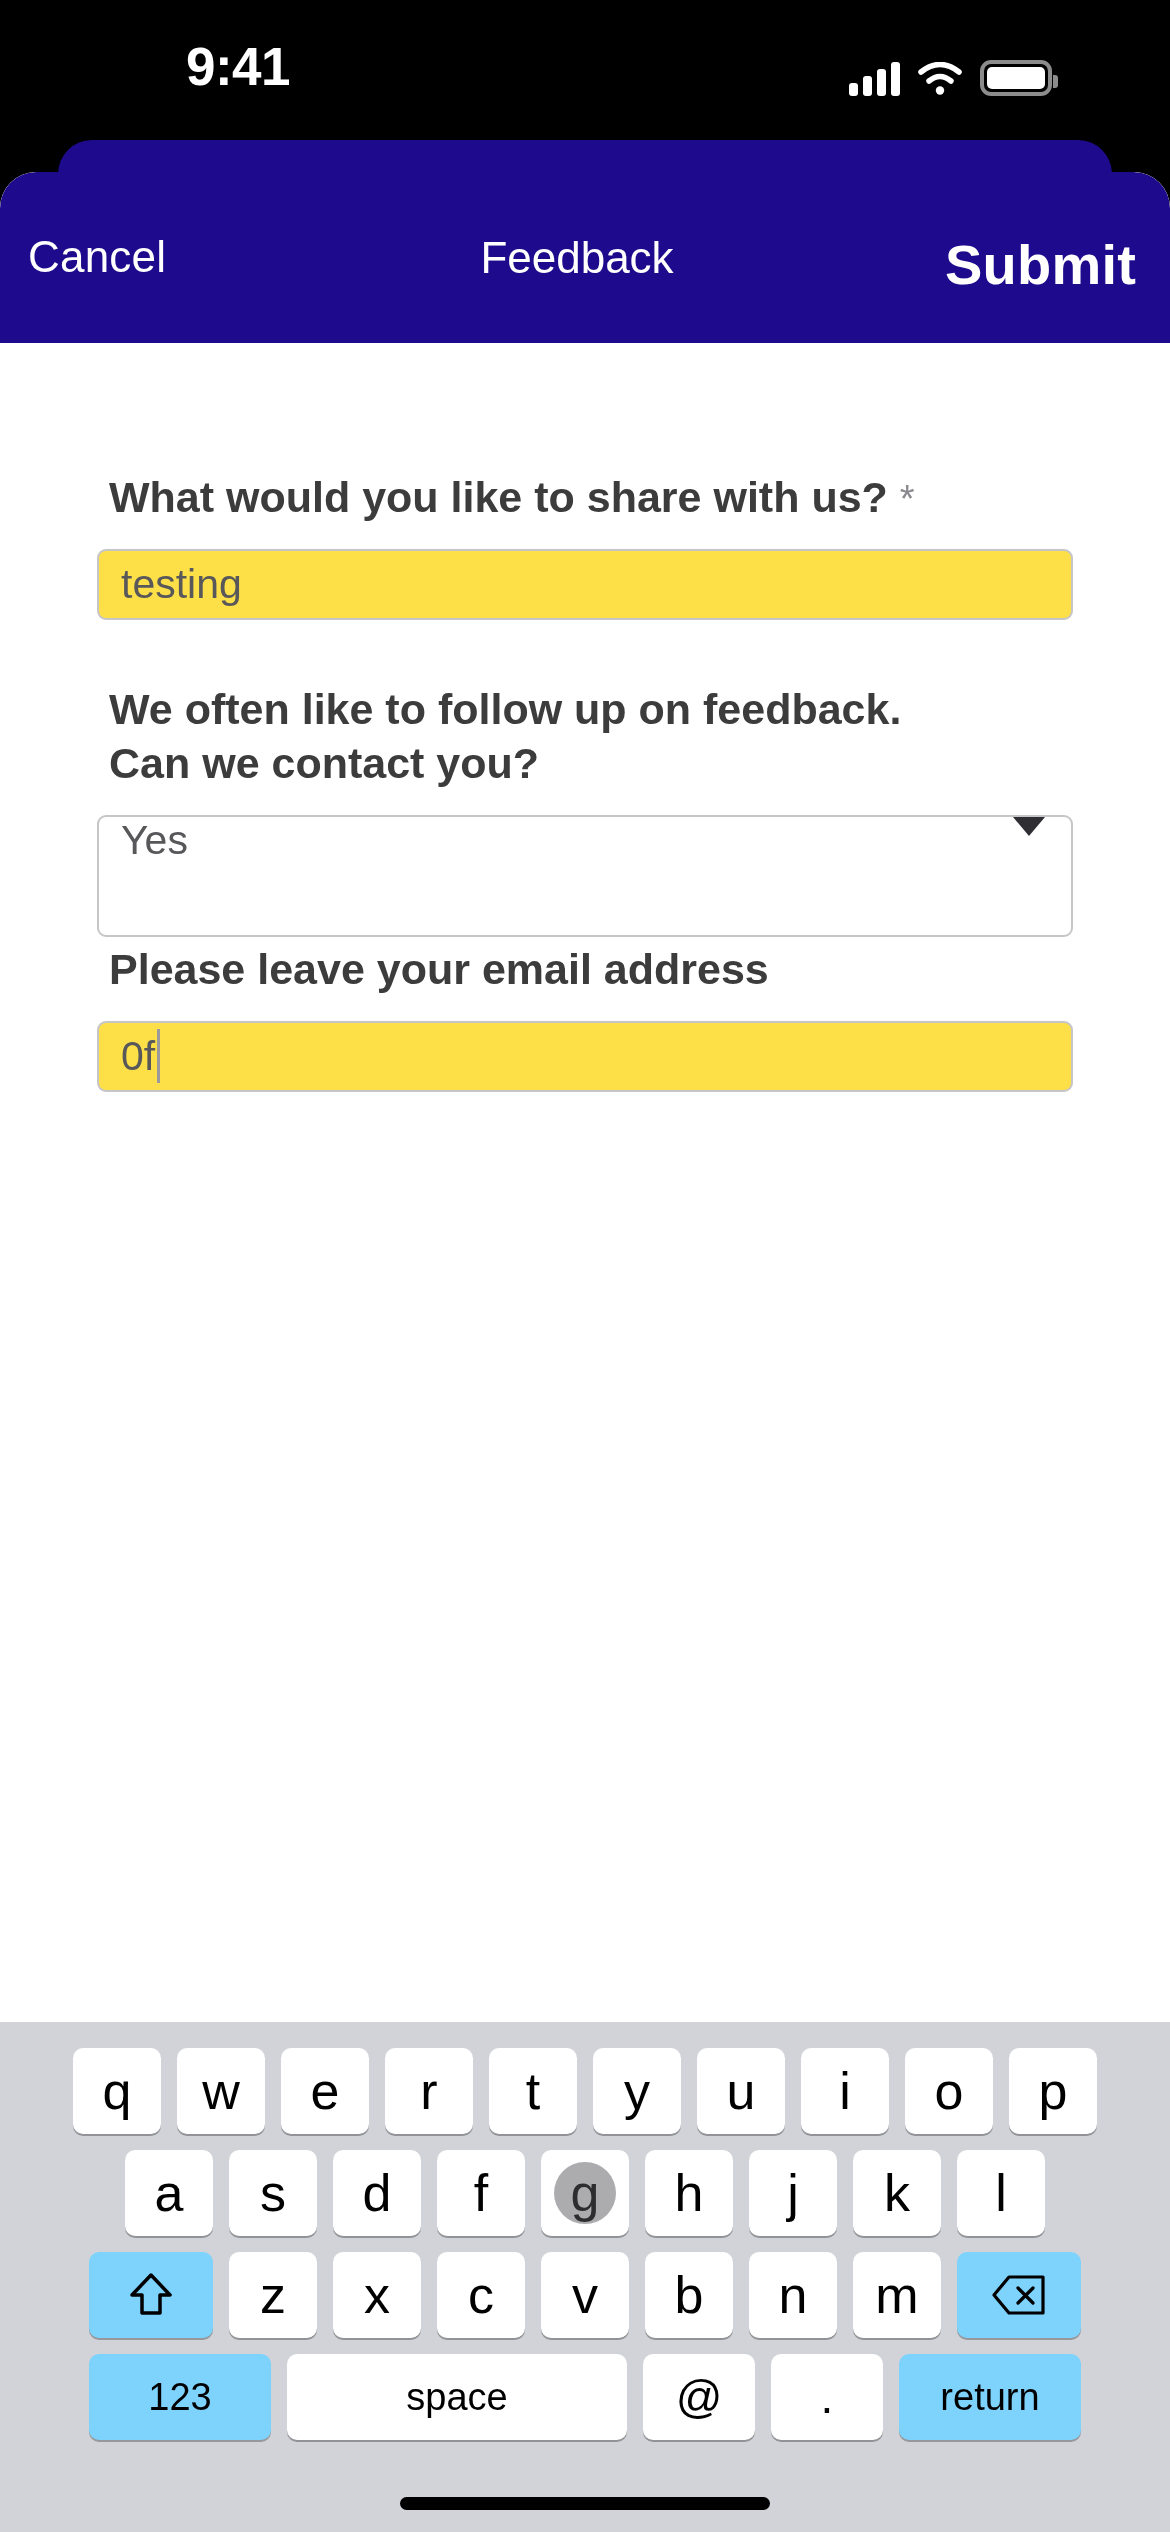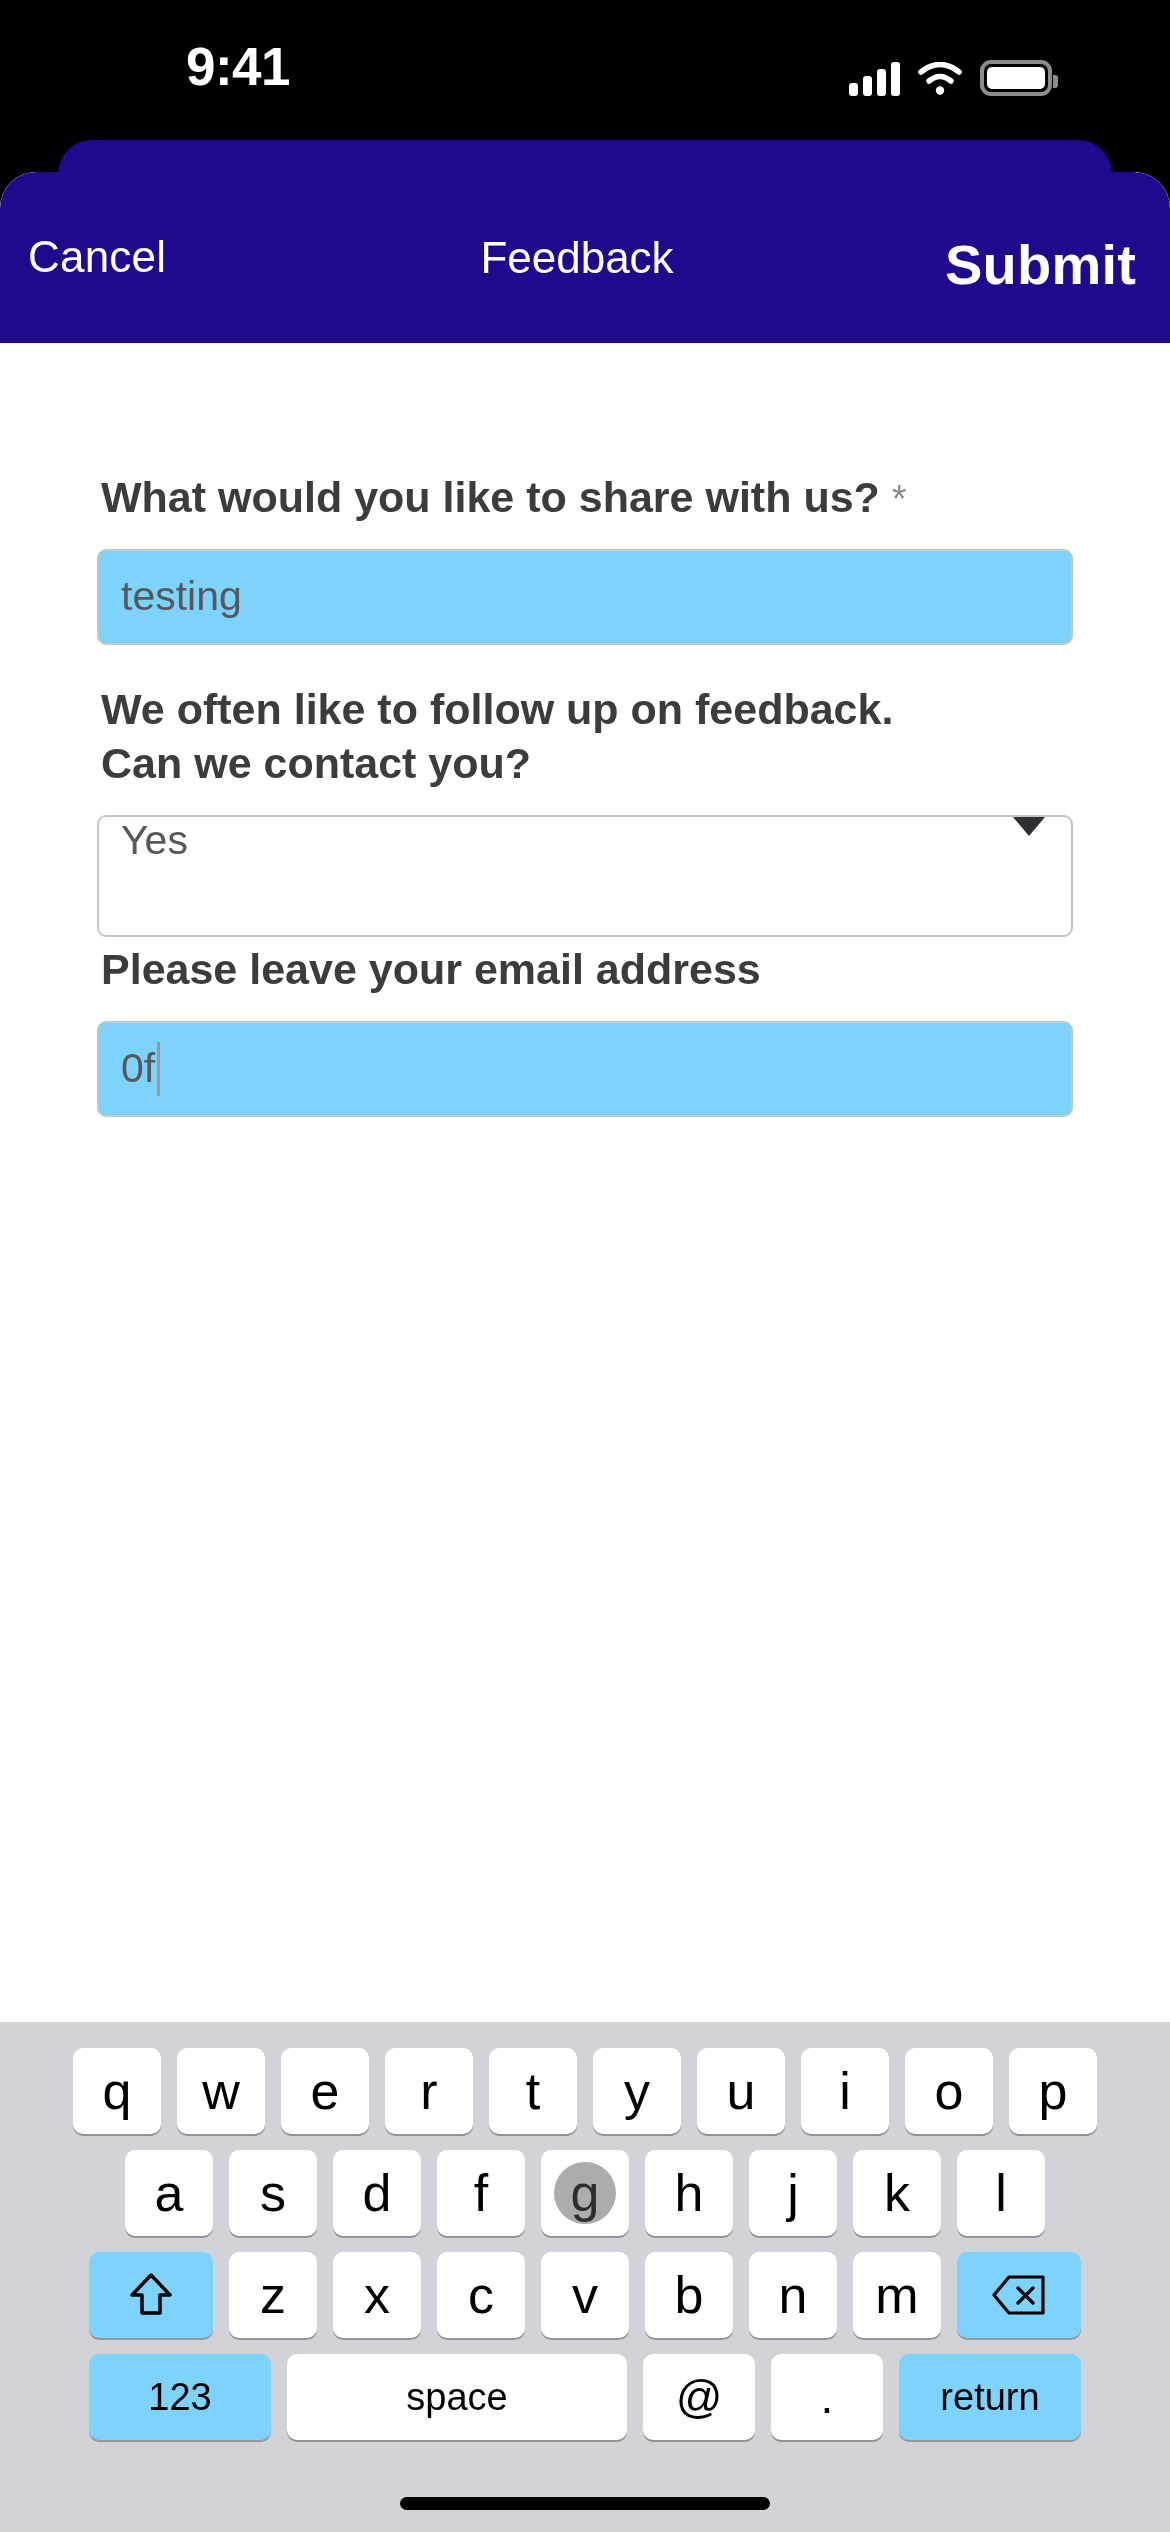--- a/index.html
+++ b/index.html
@@ -165,33 +165,33 @@
     height: 850px;
     background: #ffffff;
     z-index: 25;
   }
   .field-block { position: absolute; left: 97px; width: 976px; }
   .field-label {
     color: #3C3C3C;
     font-size: 43px;
     font-weight: bold;
     line-height: 1.25;
-    margin: 0 0 24px 4px;
+    margin: 0 0 24px 12px;
   }
   .req-star {
     color: #8A8A8E;
     font-weight: normal;
     font-size: 38px;
   }
   .text-input {
     width: 976px;
-    height: 96px;
+    height: 71px;
     border: 2px solid #C6C6C8;
     border-radius: 9px;
-    background: #7dd3fc;
+    background: #fde047;
     display: flex;
     align-items: center;
     padding: 0 22px;
     color: #58585B;
     font-size: 41px;
     position: relative;
   }
   .caret {
     display: inline-block;
     width: 3px;

